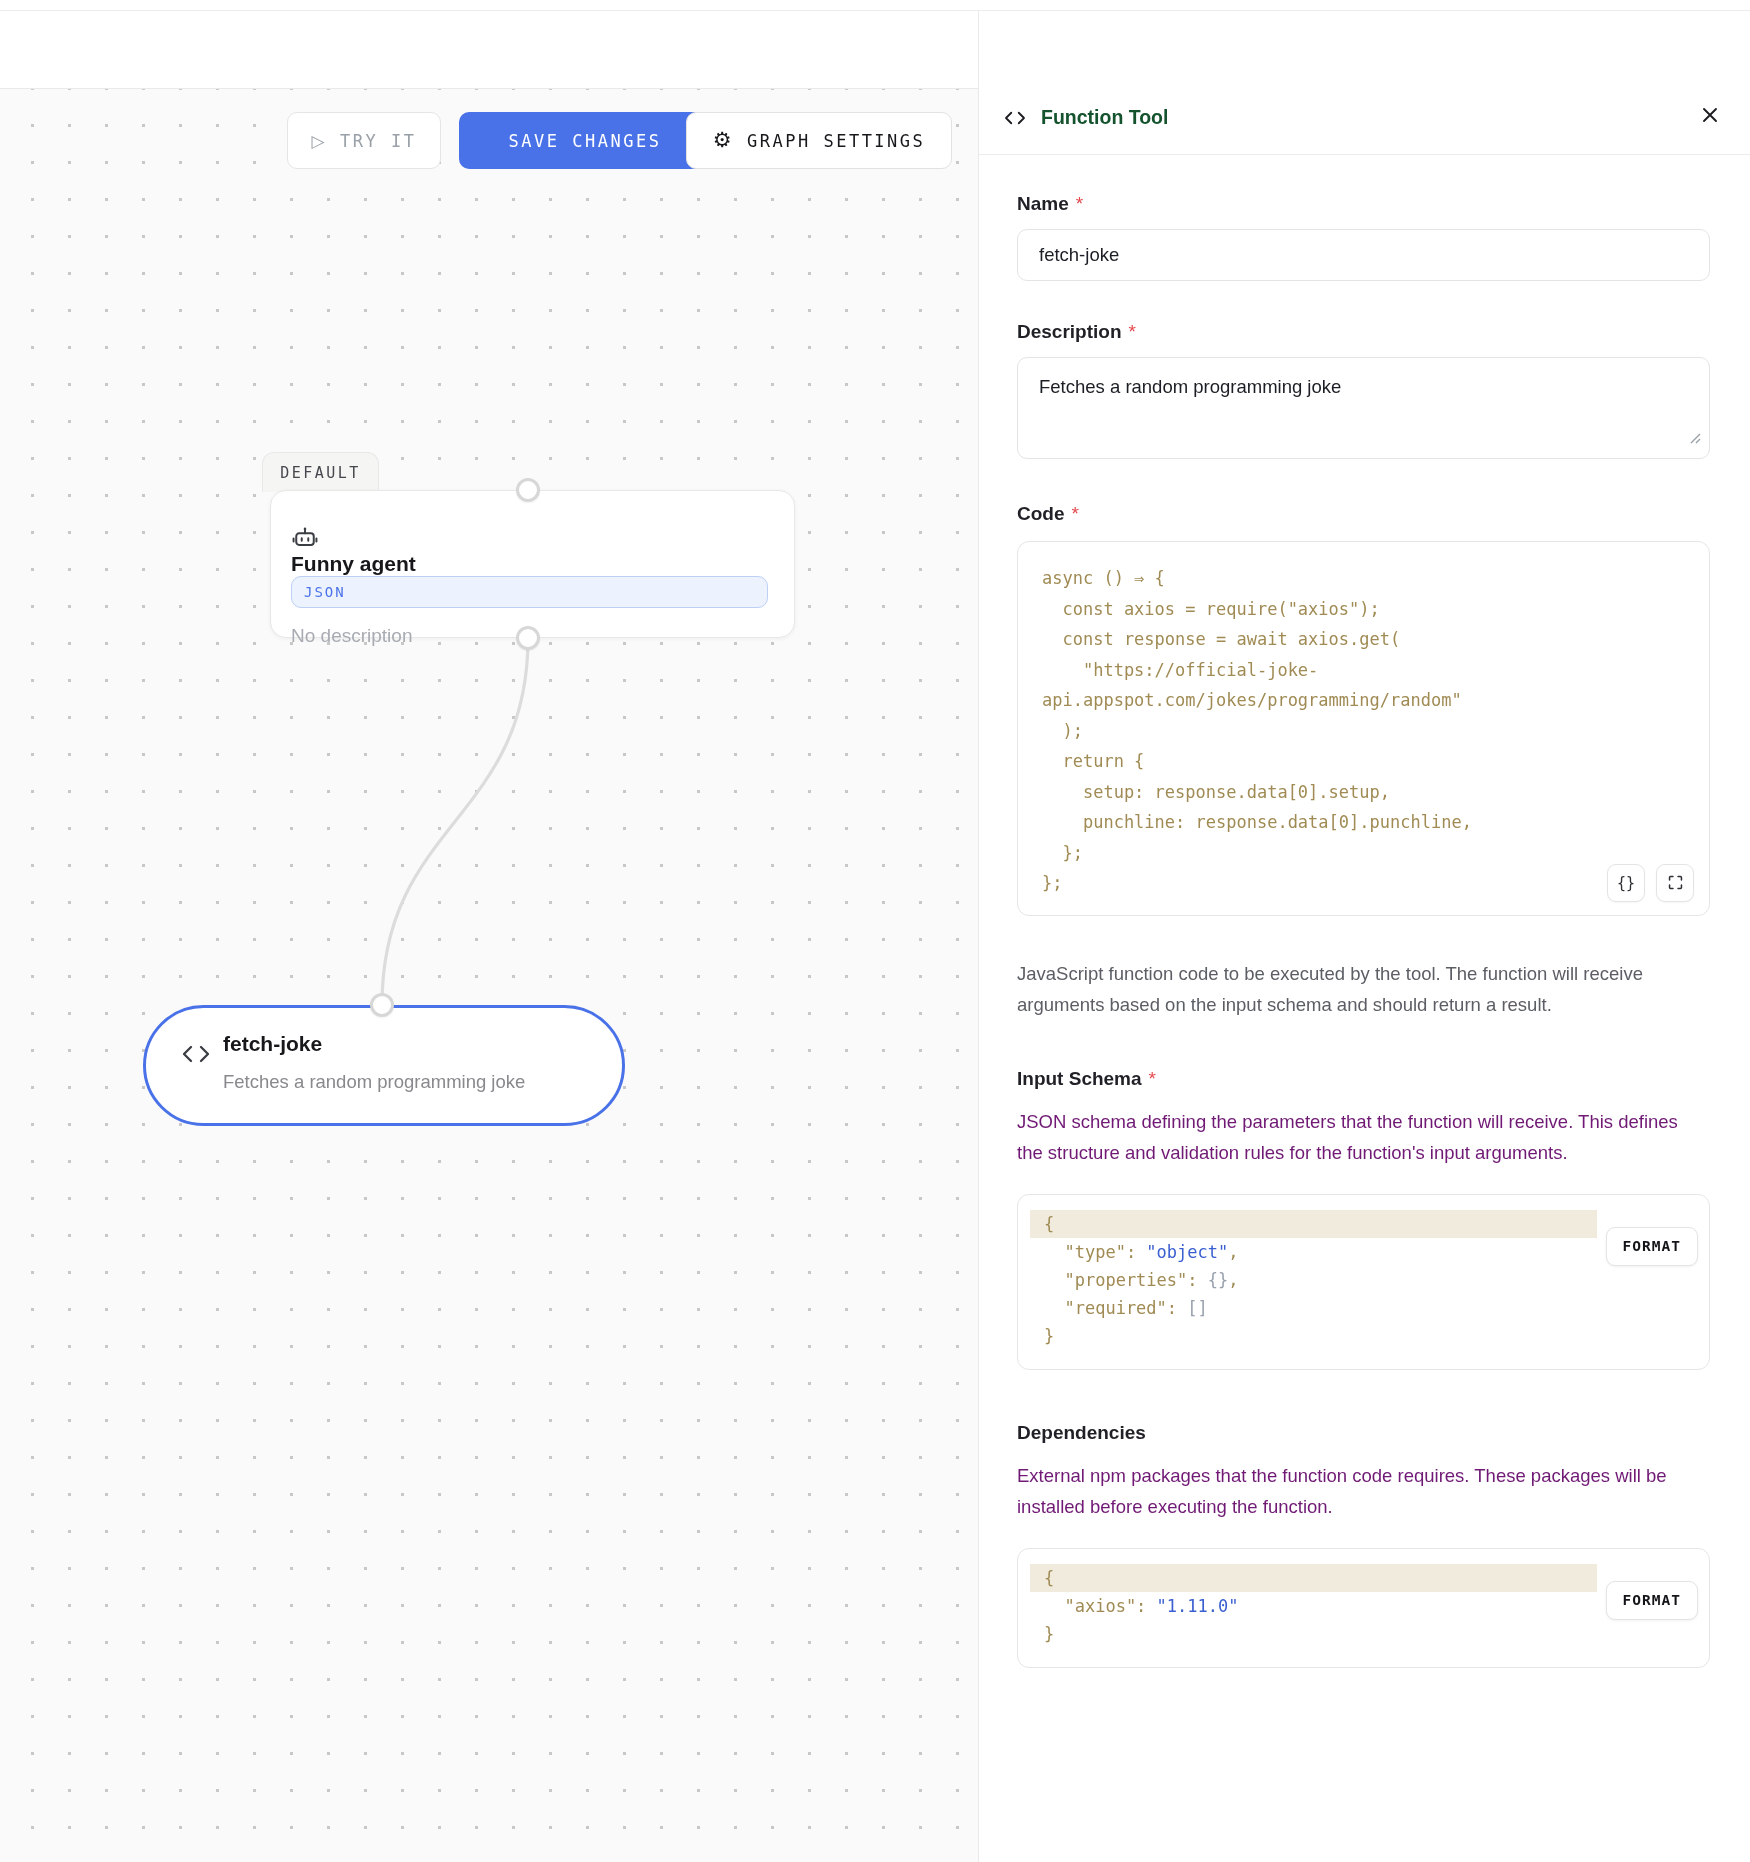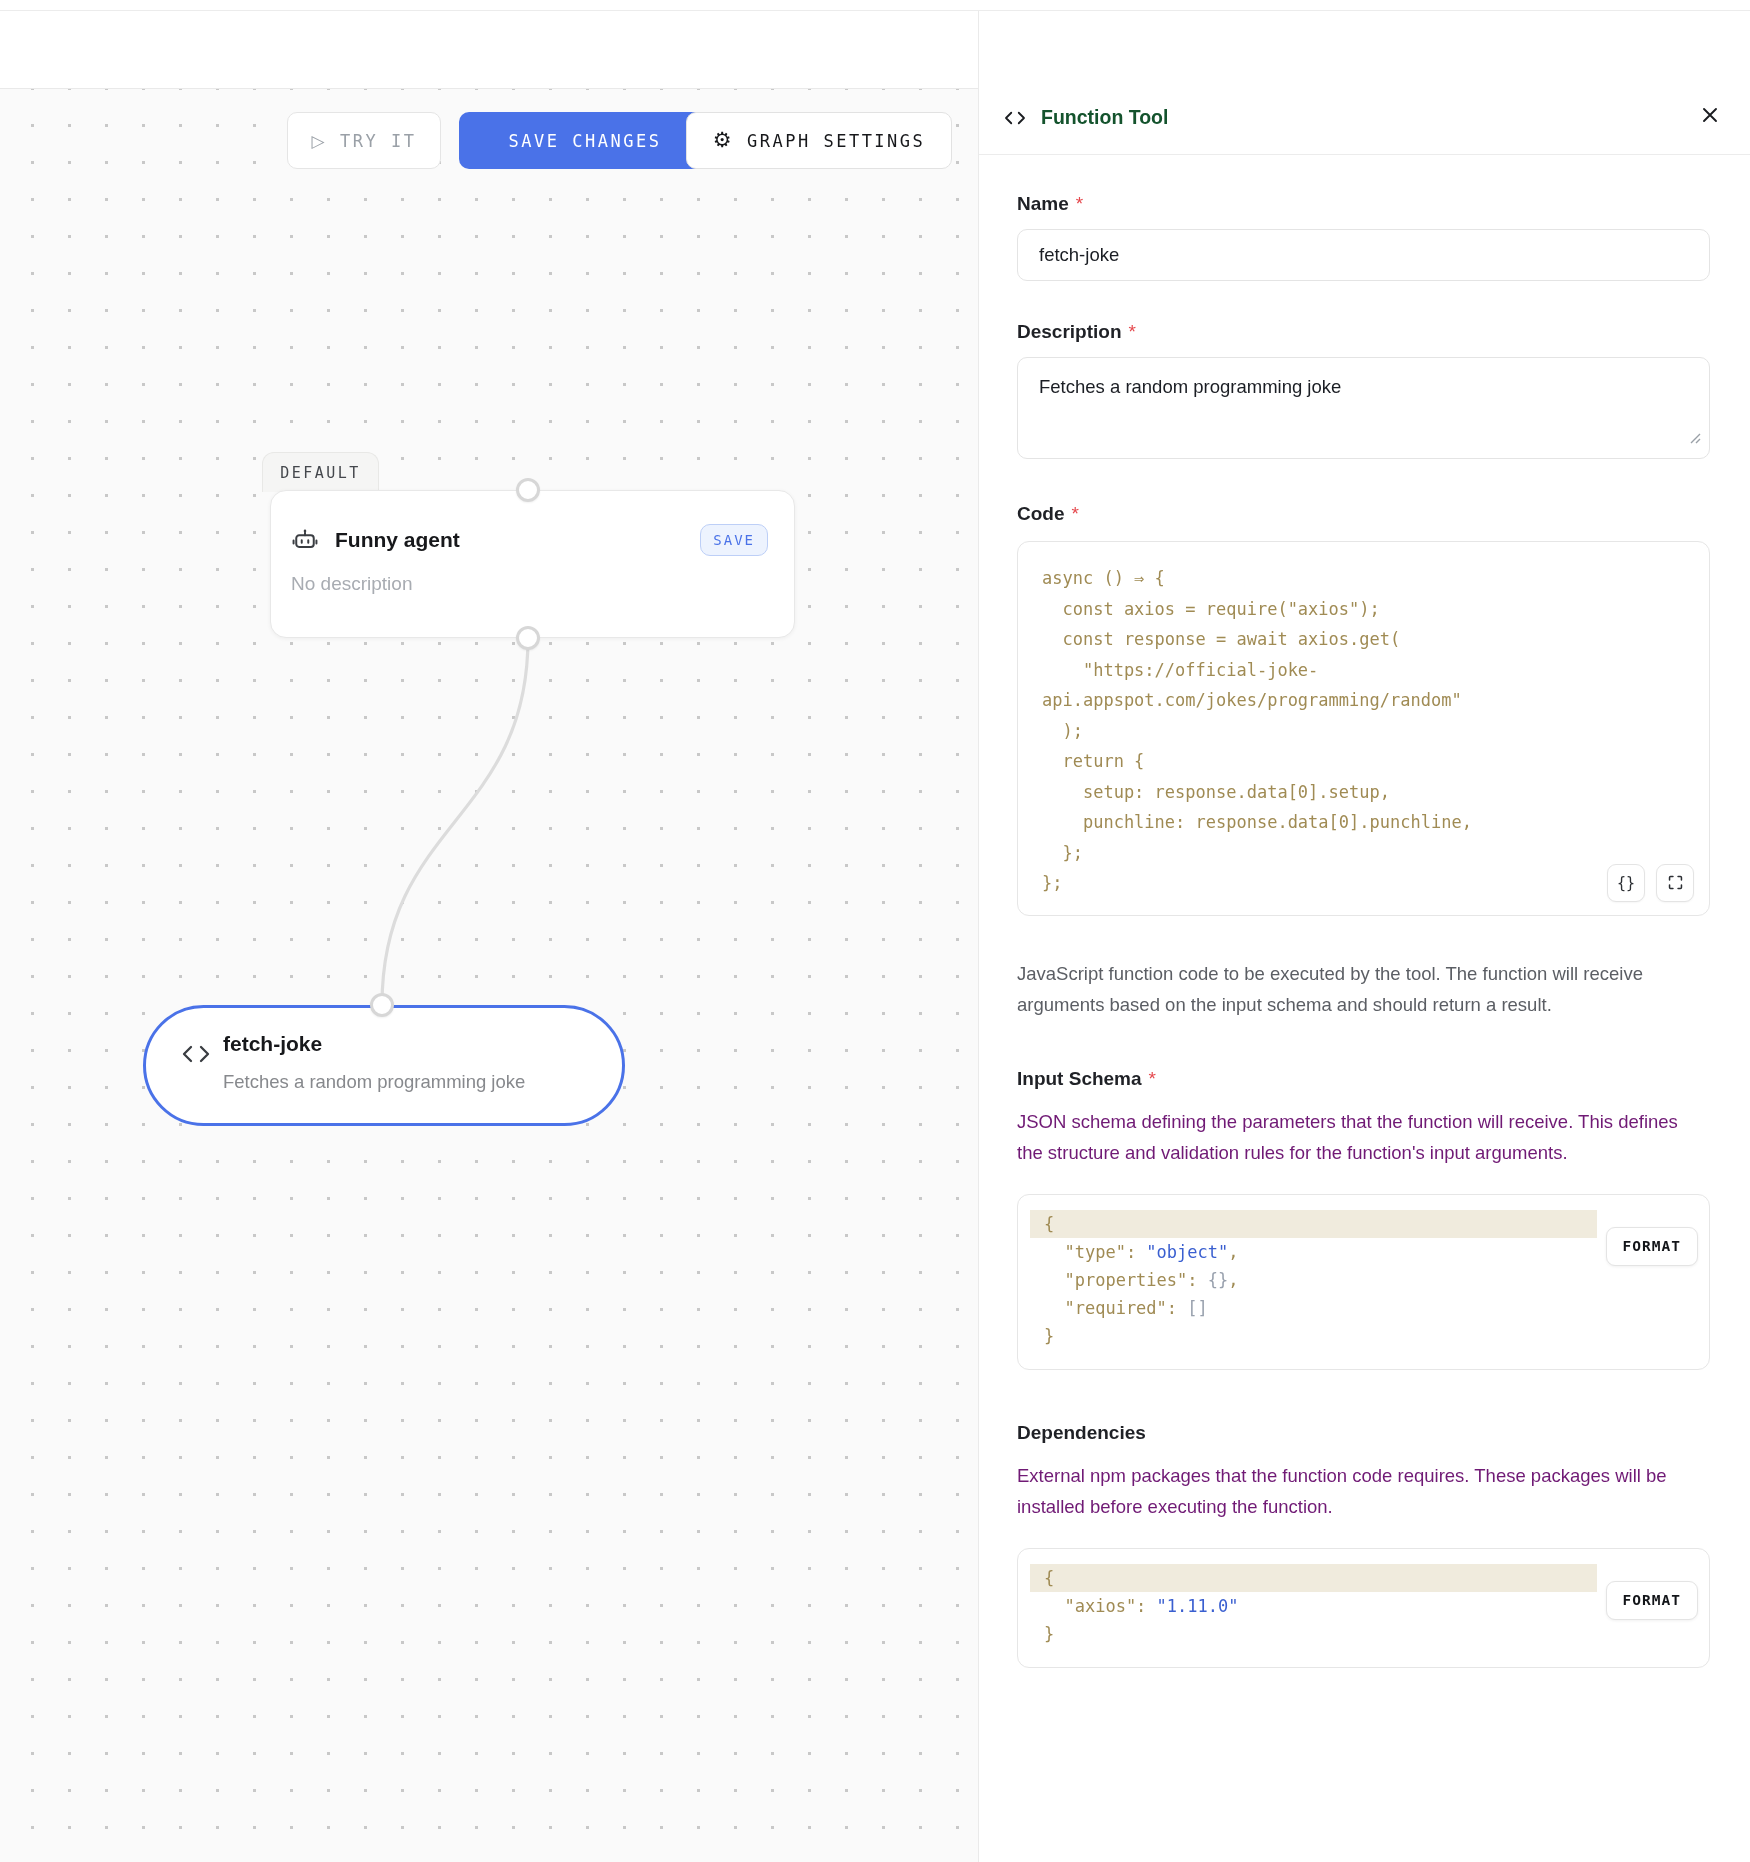--- a/index.html
+++ b/index.html
@@ -49,21 +49,21 @@
     display:flex; align-items:center; justify-content:center;
     font-family:"DejaVu Sans Mono", monospace; font-size:15px; letter-spacing:2.5px; color:#44474c;
     z-index:2;
   }
 
   .agent-node {
     position:absolute; left:270px; top:401px; width:525px; height:148px;
     background:#fff; border:1px solid #e8e8e8; border-radius:16px;
     box-shadow:0 1px 4px rgba(0,0,0,.05); z-index:2;
   }
-  .agent-title-row { display:flex; align-items:center; padding:33px 26px 0 20px; }
+  .agent-title-row { display:flex; padding:33px 26px 0 20px;flex-direction:column; }
   .node-icon { flex:0 0 auto; margin-right:16px; display:flex; }
   .agent-title { font-size:21px; font-weight:700; color:#17181b; flex:1; }
   .agent-badge {
     font-family:"DejaVu Sans Mono", monospace; font-size:14px; letter-spacing:2px;
     color:#4a72e8; background:#edf3fe; border:1.5px solid #bdcff7;
     border-radius:10px; padding:7px 12px;
   }
   .agent-desc { padding:17px 0 0 20px; font-size:19px; color:#a8acb2; }
 
   .tool-node {
@@ -196,21 +196,21 @@
       <span class="node-icon">
         <svg width="28" height="28" viewBox="0 0 24 24" fill="none" stroke="#3a3d42" stroke-width="1.7" stroke-linecap="round" stroke-linejoin="round">
           <rect x="4.5" y="8" width="15" height="10" rx="2.5"></rect>
           <path d="M12 8V5.5"></path>
           <circle cx="12" cy="4.2" r="1.1" fill="#3a3d42" stroke="none"></circle>
           <path d="M9.2 12.2v2.2 M14.8 12.2v2.2"></path>
           <path d="M2.2 12.5v2.5 M21.8 12.5v2.5"></path>
         </svg>
       </span>
       <span class="agent-title">Funny agent</span>
-      <span class="agent-badge">SAVE</span>
+      <span class="agent-badge">JSON</span>
     </div>
     <div class="agent-desc">No description</div>
   </div>
 
   <div class="tool-node">
     <span class="tool-icon">
       <svg width="32" height="28" viewBox="0 0 32 26" fill="none" stroke="#3a3d42" stroke-width="2.3" stroke-linecap="round" stroke-linejoin="round">
         <path d="M11 6l-7 7 7 7"></path>
         <path d="M21 6l7 7-7 7"></path>
       </svg>

